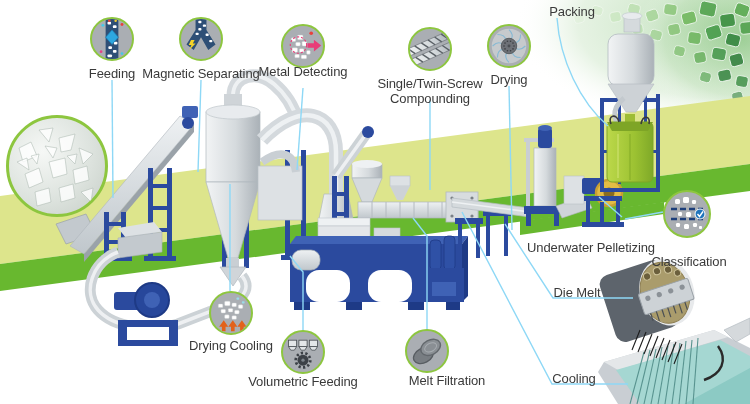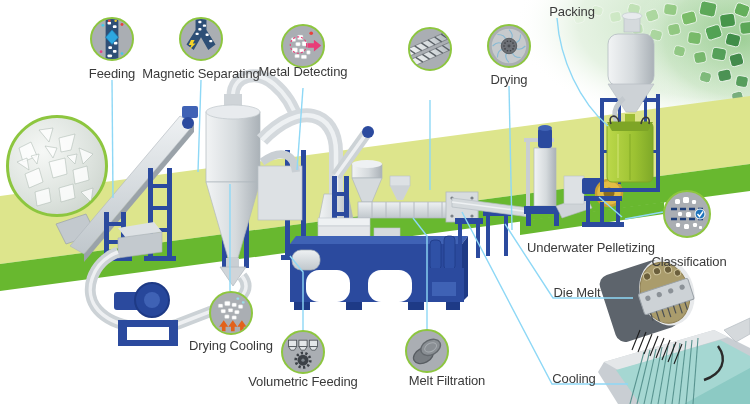--- a/index.html
+++ b/index.html
@@ -528,20 +528,22 @@
   <svg viewBox="0 0 44 44">
     <ellipse cx="18" cy="27" rx="11.5" ry="8" transform="rotate(-28 18 27)" fill="#787d82" stroke="#585d62" stroke-width="1.5"></ellipse>
     <ellipse cx="26" cy="18" rx="11.5" ry="8" transform="rotate(-28 26 18)" fill="#8a8f94" stroke="#63686d" stroke-width="1.5"></ellipse>
     <ellipse cx="26" cy="18" rx="7" ry="4.5" transform="rotate(-28 26 18)" fill="none" stroke="#a8adb2" stroke-width="1"></ellipse>
   </svg>
 </div>
 
 <div class="lbl" style="left:112px;top:66px">Feeding</div>
 <div class="lbl" style="left:201px;top:66px">Magnetic Separating</div>
 <div class="lbl" style="left:303px;top:64px">Metal Detecting</div>
+<div class="lbl" style="left:430px;top:76px">Single/Twin-Screw
+Compounding</div>
 <div class="lbl" style="left:509px;top:72px">Drying</div>
 <div class="lbl" style="left:572px;top:4px">Packing</div>
 <div class="lbl" style="left:591px;top:240px">Underwater Pelletizing</div>
 <div class="lbl" style="left:689px;top:254px">Classification</div>
 <div class="lbl" style="left:577px;top:285px">Die Melt</div>
 <div class="lbl" style="left:574px;top:371px">Cooling</div>
 <div class="lbl" style="left:231px;top:338px">Drying Cooling</div>
 <div class="lbl" style="left:303px;top:374px">Volumetric Feeding</div>
 <div class="lbl" style="left:447px;top:373px">Melt Filtration</div>
 

